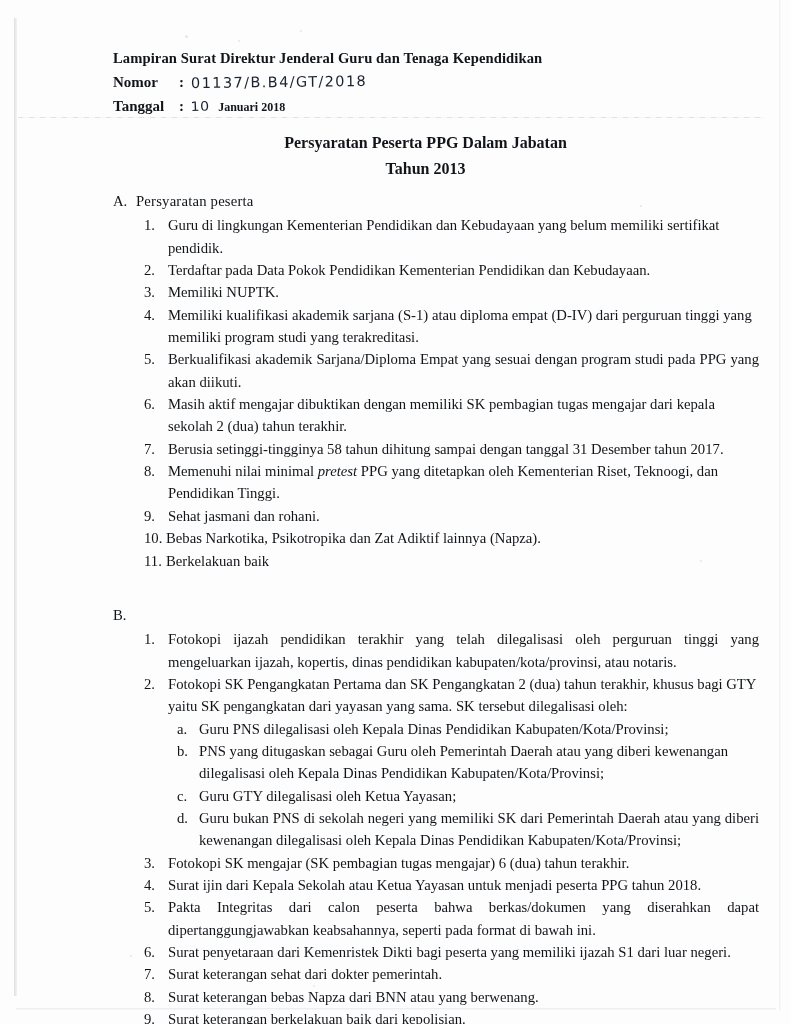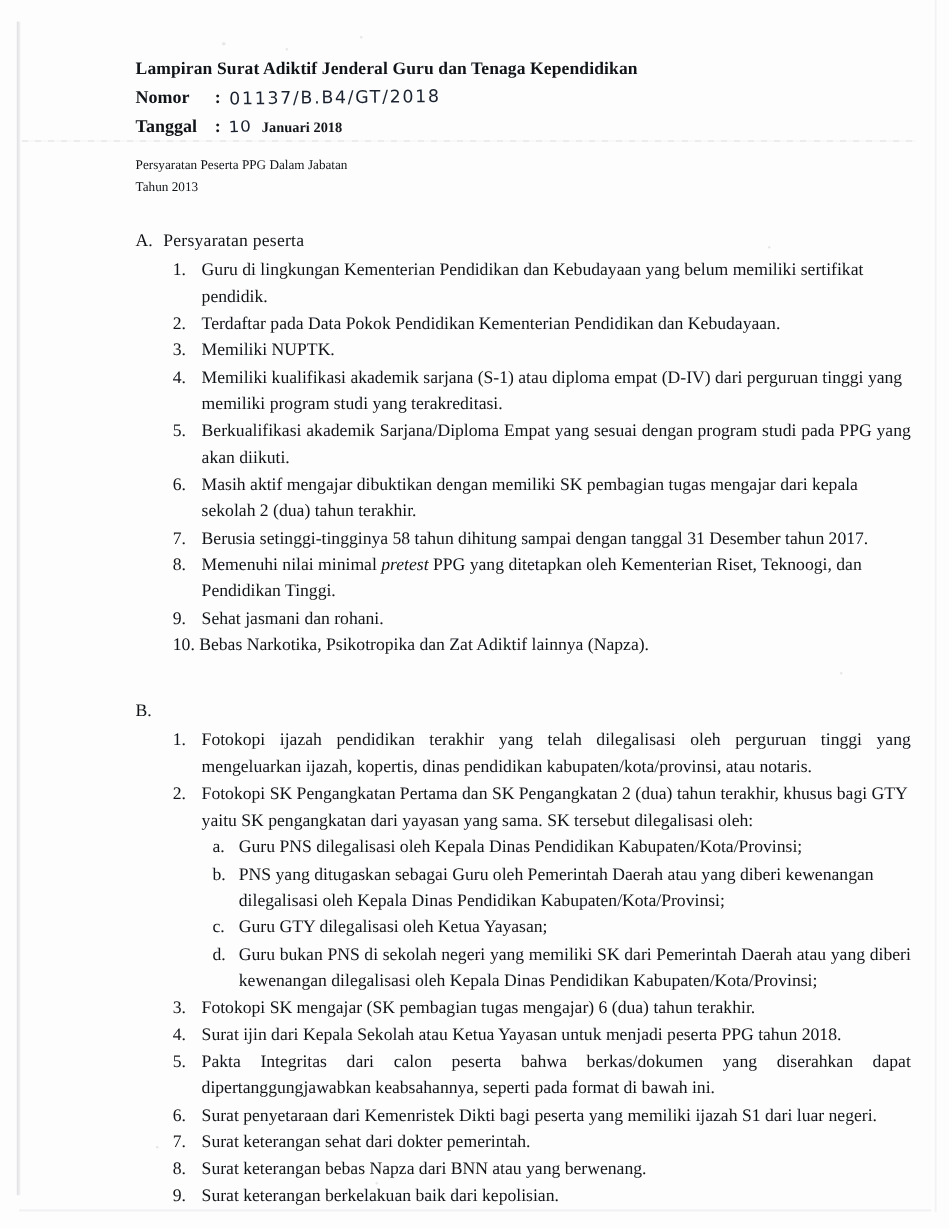--- a/index.html
+++ b/index.html
@@ -100,23 +100,23 @@
     margin-right: 9px;
   }
   .hdr-rest { font-weight: bold; font-size: 12px; }
 
   
   .doc-title {
     position: absolute;
     left: 113px;
     top: 130px;
     width: 625px;
-    text-align: left;
-    font-weight: normal;
-    font-size: 11px;
+    text-align: center;
+    font-weight: bold;
+    font-size: 16px;
     line-height: 1.62;
   }
 
   
   .body {
     position: absolute;
     left: 113px;
     top: 190px;
     width: 648px;
     font-size: 14.7px;
@@ -171,21 +171,21 @@
 
   <div class="speck" style="left:185px; top:35px; width:3px; height:3px;"></div>
   <div class="speck" style="left:238px; top:40px; width:2px; height:2px;"></div>
   <div class="speck" style="left:300px; top:30px; width:2px; height:2px;"></div>
   <div class="speck" style="left:640px; top:205px; width:2px; height:2px;"></div>
   <div class="speck" style="left:700px; top:560px; width:2px; height:2px;"></div>
   <div class="speck" style="left:130px; top:955px; width:2px; height:2px;"></div>
   <div class="speck" style="left:313px; top:985px; width:2px; height:2px;"></div>
 
   <div class="header">
-    <div class="hdr-title">Lampiran Surat Adiktif Jenderal Guru dan Tenaga Kependidikan</div>
+    <div class="hdr-title">Lampiran Surat Direktur Jenderal Guru dan Tenaga Kependidikan</div>
     <div class="hdr-row">
       <span class="hdr-label">Nomor</span>
       <span class="hdr-colon">:</span>
       <span class="handwriting">01137/B.B4/GT/2018</span>
     </div>
     <div class="hdr-row">
       <span class="hdr-label">Tanggal</span>
       <span class="hdr-colon">:</span>
       <span class="hw-date">10</span>
       <span class="hdr-rest">Januari 2018</span>
@@ -237,20 +237,24 @@
             <span class="li-text"><span>Memenuhi nilai minimal </span><i class="ital">pretest</i><span> PPG yang ditetapkan oleh Kementerian Riset, Teknoogi, dan Pendidikan Tinggi.</span></span>
           </div>
           <div class="li">
             <span class="li-num">9.</span>
             <span class="li-text">Sehat jasmani dan rohani.</span>
           </div>
           <div class="li">
             <span class="li-num tight">10.</span>
             <span class="li-text">Bebas Narkotika, Psikotropika dan Zat Adiktif lainnya (Napza).</span>
           </div>
+          <div class="li">
+            <span class="li-num tight">11.</span>
+            <span class="li-text">Berkelakuan baik</span>
+          </div>
         </div>
       </div>
       <div class="gap-sections"></div>
       <div class="section">
         <div class="section-head">
           <span class="section-letter">B.</span>
         </div>
         <div class="olist">
           <div class="li">
             <span class="li-num">1.</span>

